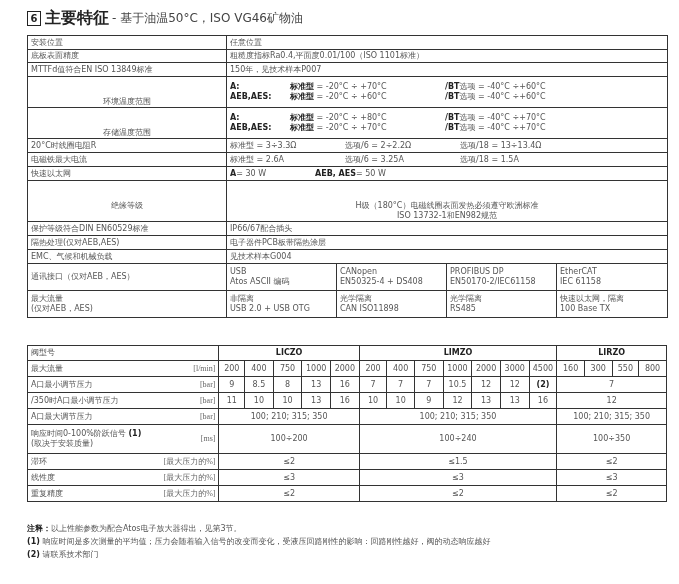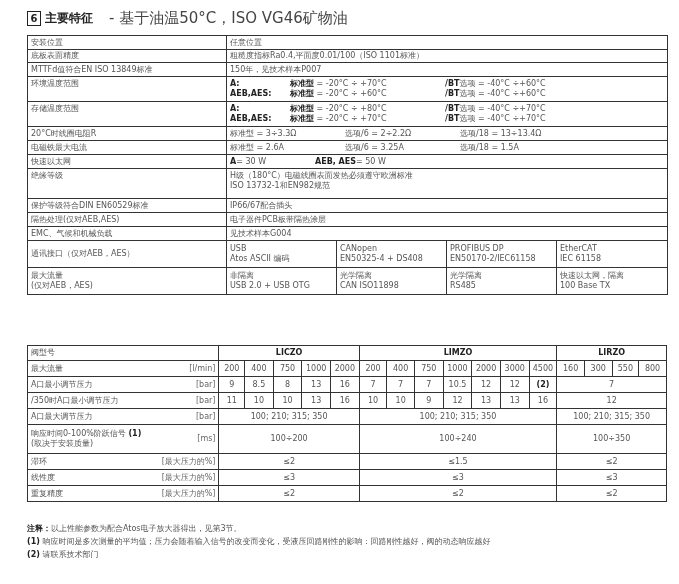--- a/index.html
+++ b/index.html
@@ -1,40 +1,40 @@
 <!DOCTYPE html>
 <html><head>
 <meta charset="utf-8">
 <style>
   html, body { margin:0; padding:0; background:#ffffff; }
   body { width:679px; height:584px; position:relative; overflow:hidden;
          font-family:"DejaVu Sans", "Liberation Sans", sans-serif; color:#333; }
   .title { position:absolute; left:27px; top:10px; height:16px; display:flex; align-items:center; white-space:nowrap; }
   .sec-num { display:inline-block; width:12px; height:13px; border:1.5px solid #222; font-size:10px; font-weight:bold; text-align:center; line-height:13px; margin-right:4px; color:#222; }
-  .title-main { font-size:12px; font-weight:bold; color:#222; }
-  .title-sub { font-size:15px; color:#444; margin-left:16px; }
+  .title-main { font-size:16px; font-weight:bold; color:#222; }
+  .title-sub { font-size:12px; color:#444; margin-left:3px; }
 
   table { border-collapse:collapse; position:absolute; table-layout:fixed; }
   td { border:1px solid #333; font-size:8px; padding:0 3px; color:#555; vertical-align:middle; white-space:nowrap; overflow:hidden; line-height:10px; }
   td.lbl { color:#555; }
   b, .bold { font-weight:bold; color:#222; }
 
   #t1 { left:27px; top:35px; width:640px; }
   #t1 td.lbl { width:193px; }
-  #t1 td.l-top { vertical-align:top; padding-top:2px; }
+  #t1 td.l-top { vertical-align:top; padding-top:20px;text-align:center; }
   .grid3 { display:flex; }
   .grid3 span { display:inline-block; }
   .c1 { width:115px; } .c2 { width:115px; }
   .tempgrid { display:grid; grid-template-columns:60px 155px auto; line-height:10px; }
   .comm td { line-height:10px; }
 
   #t2 { left:27px; top:345px; width:640px; }
   #t2 td { text-align:center; padding:0 1px; }
   #t2 td.lbl { text-align:left; padding-left:3px; position:relative; }
-  #t2 td.lbl .unit { position:absolute; right:3px; top:50%; transform:translateY(-50%); color:#666; }
+  #t2 td.lbl .unit { position:absolute; right:3px; top:50%; transform:translateY(-50%); color:#666;font-family:Liberation Serif, serif; }
   #t2 .sz { font-weight:bold; color:#222; }
   #t2 .grp { font-weight:bold; color:#222; }
 
   .notes { position:absolute; left:27px; top:522px; font-size:8px; color:#555; line-height:13px; white-space:nowrap; }
   .notes b { color:#222;margin-top:32px; }
 </style>
 </head>
 <body>
 
 <div class="title">

